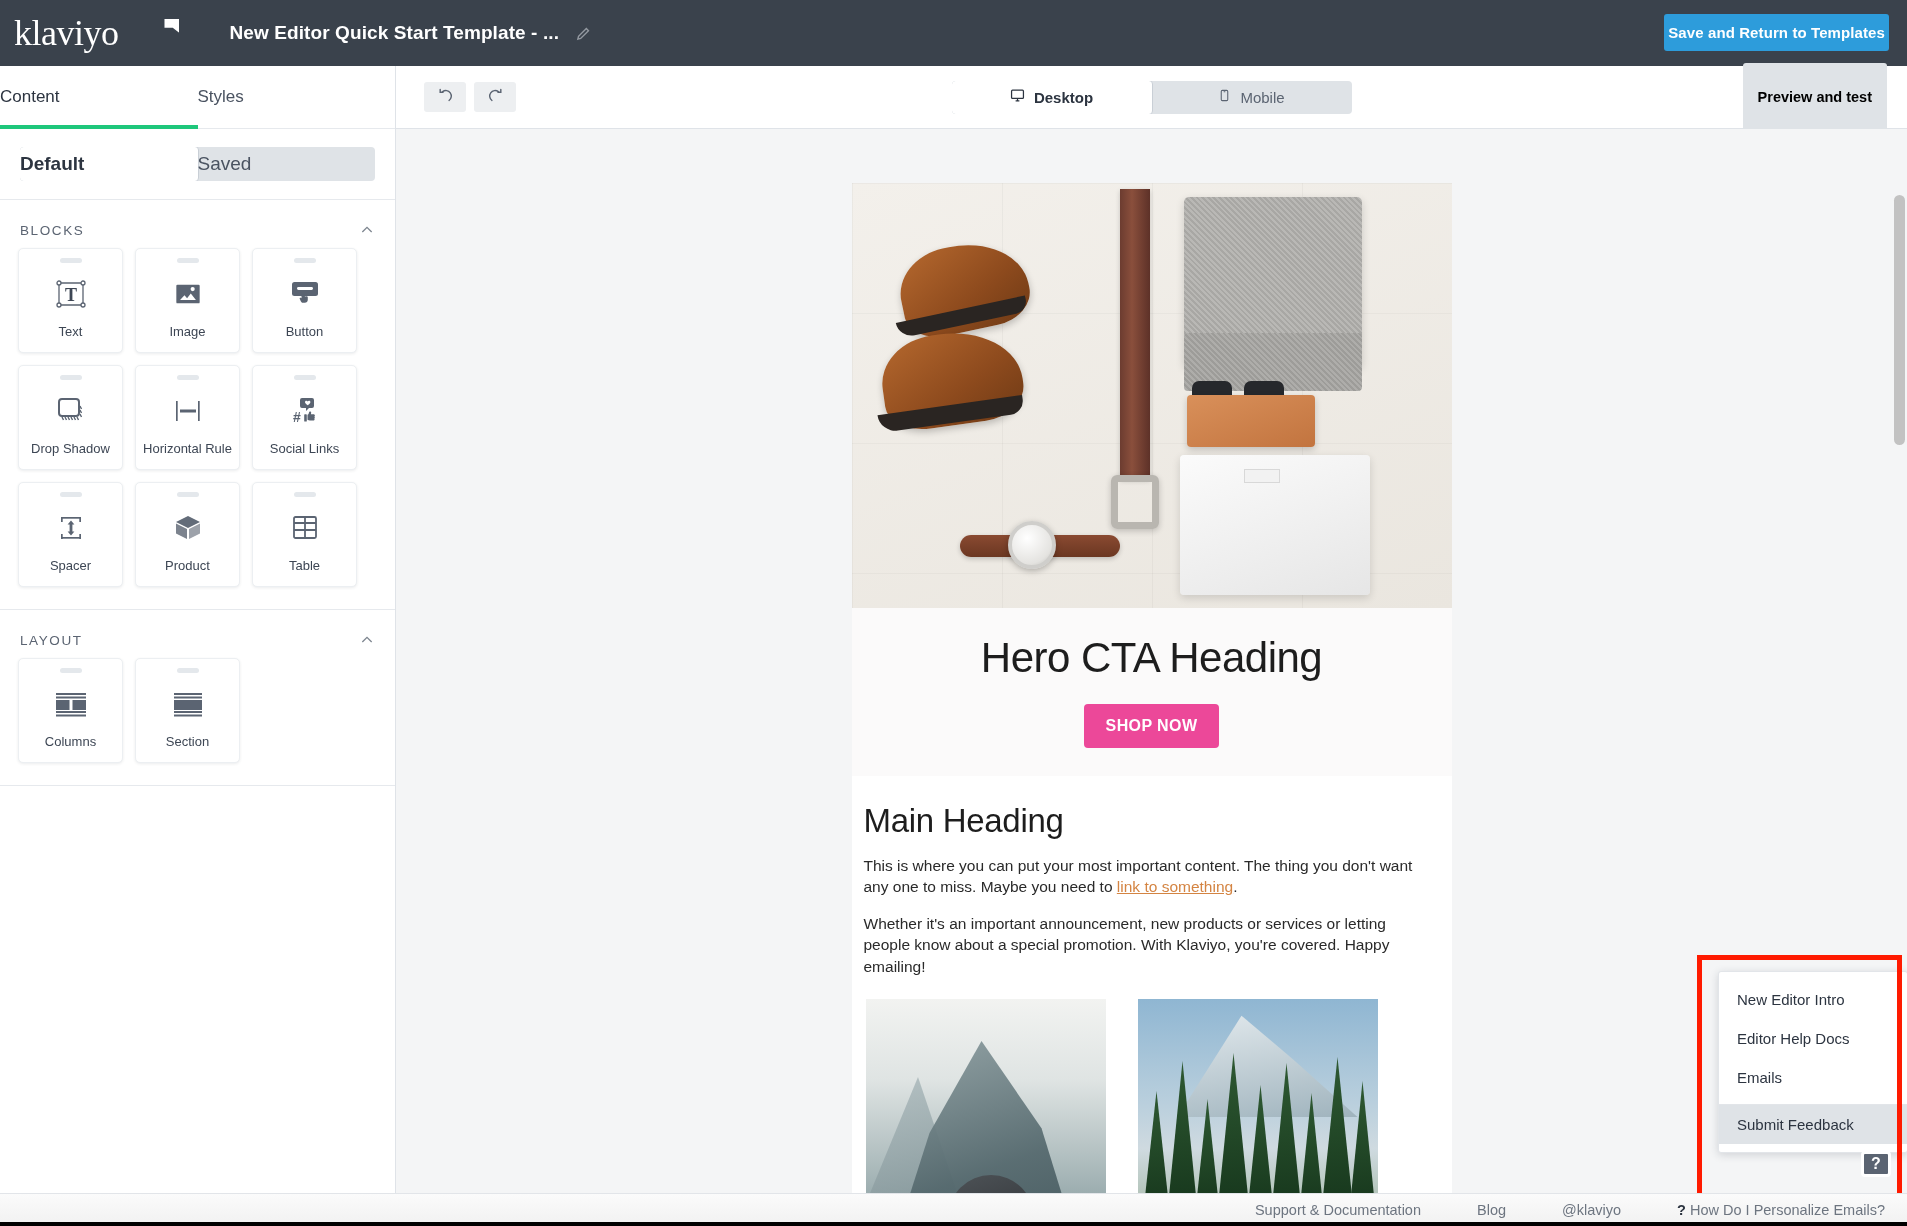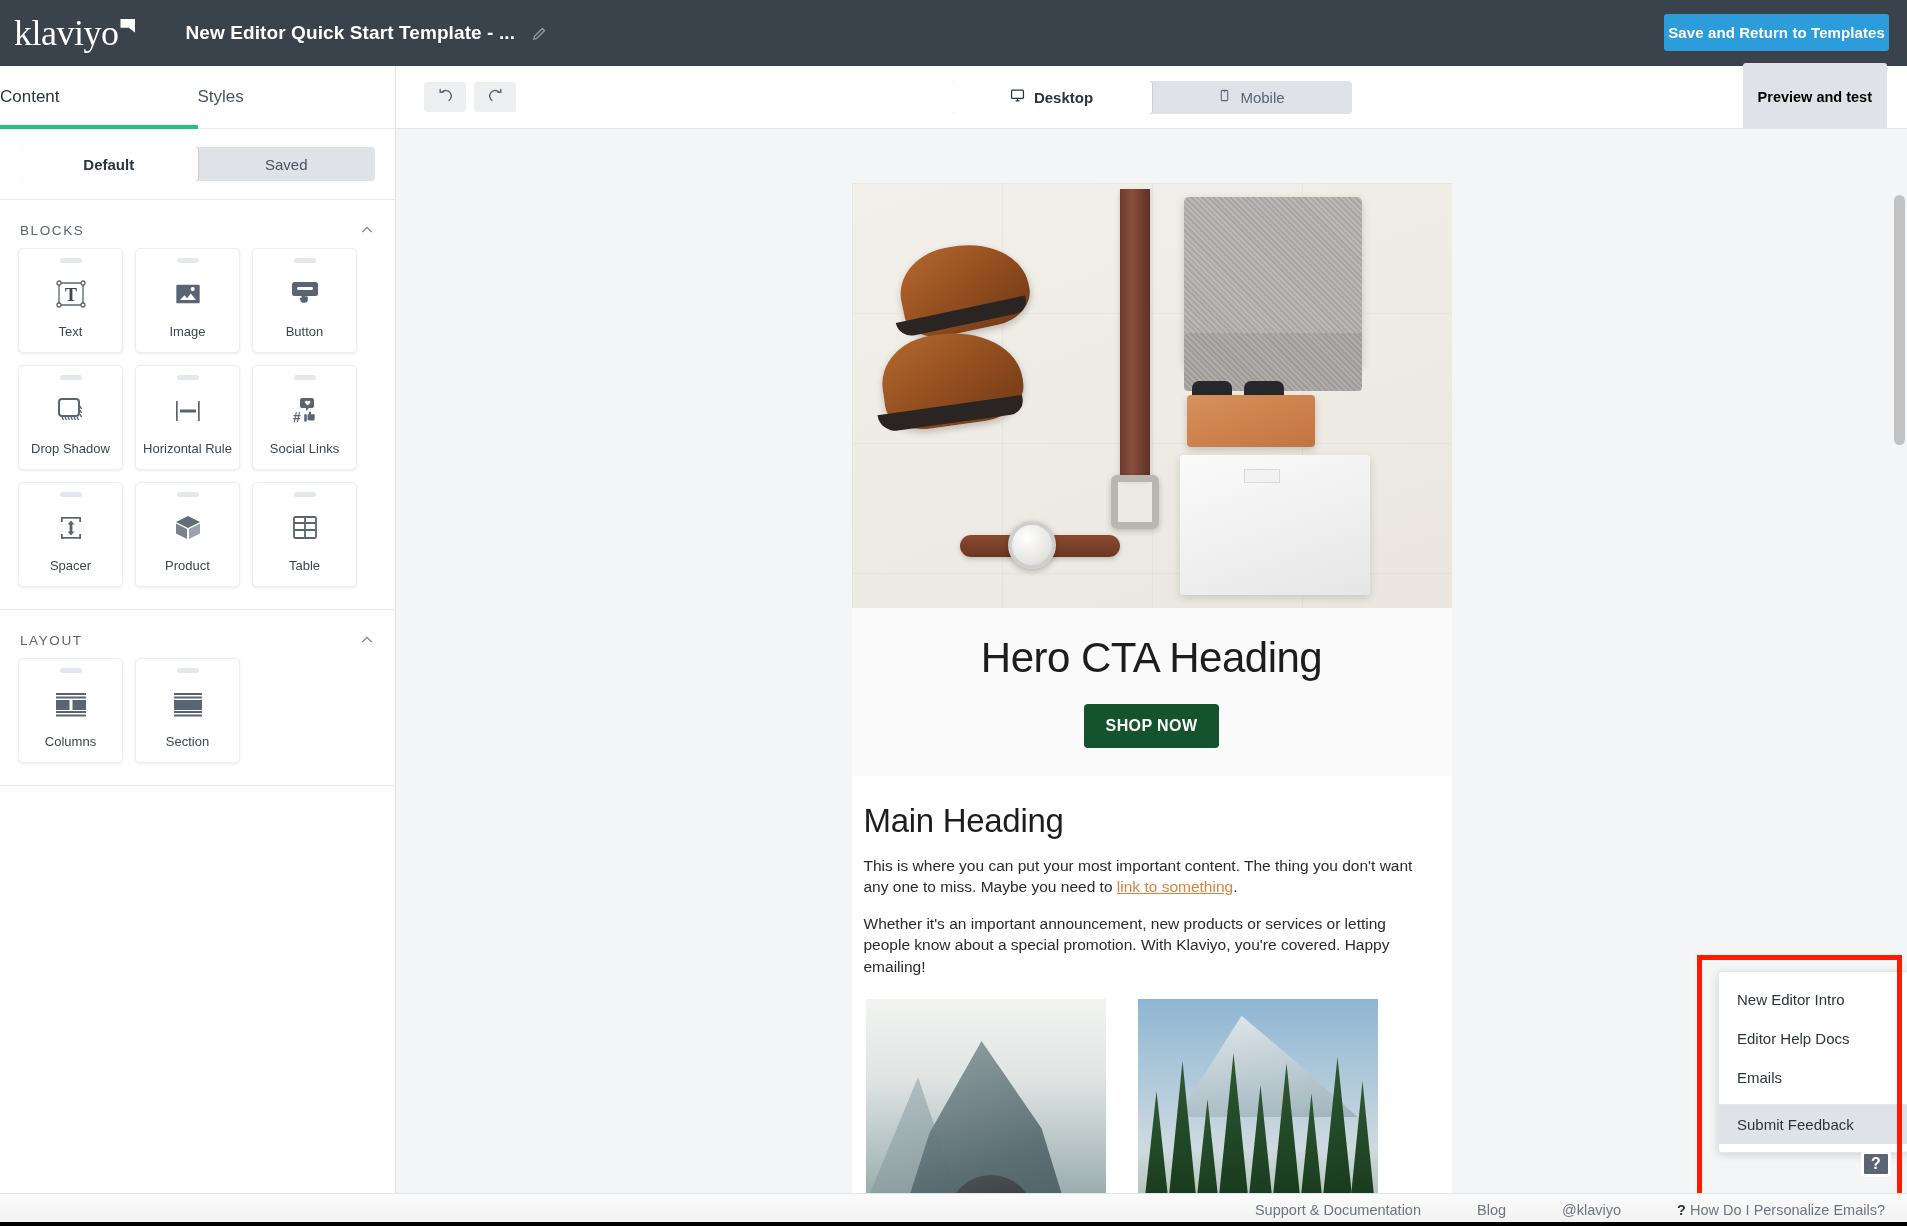--- a/index.html
+++ b/index.html
@@ -8,21 +8,21 @@
     overflow: hidden;
     font-family: "Liberation Sans", sans-serif;
     background: #ffffff;
   }
 
   
   .topbar {
     position: absolute; top: 0; left: 0; width: 1907px; height: 66px;
     background: #3a424c; display: flex; align-items: center;
   }
-  .logo-wrap { margin-left: 14px; display: flex; align-items: flex-start; }
+  .logo-wrap { margin-left: 14px; display: flex; align-items: flex-start; gap: 44px; }
   .logo-text {
     color: #ffffff; font-family: "Liberation Serif", serif;
     font-size: 36px; letter-spacing: -0.5px; line-height: 1; font-weight: 400;
   }
   .logo-flag {
     width: 15px; height: 14px; background: #ffffff; margin-left: 2px; margin-top: 4px;
     clip-path: polygon(0 0, 100% 0, 100% 100%, 55% 62%, 0 62%);
   }
   .tpl-title {
     margin-left: 50px; color: #ffffff; font-size: 19px; font-weight: bold;
@@ -49,22 +49,22 @@
   }
   .side-tab.active { color: #2c3440; }
   .side-tab.active::after {
     content:""; position: absolute; left: 0; right: 0; bottom: -1px; height: 4px; background: #1ec77b;
   }
   .seg-wrap { padding: 18px 20px; border-bottom: 1px solid #e6e9ed; }
   .segmented {
     display: flex; background: #dfe3e7; border-radius: 4px; height: 34px; overflow: hidden;
   }
   .seg-btn {
-    flex: 1; display:flex; align-items:center; justify-content:center;
-    font-size: 15px; color: #4a5361; cursor: pointer; border-radius: 4px;
+    flex: 1; display:flex; align-items:center; justify-content:flex-start;
+    font-size: 19px; color: #4a5361; cursor: pointer; border-radius: 4px;
   }
   .seg-btn.active {
     background: #ffffff; color: #2c3440; font-weight: bold;
     border: 1px solid #c9cfd6; margin: -1px;
   }
 
   .sec-head {
     display:flex; align-items:center; justify-content: space-between;
     padding: 22px 20px 10px 20px;
   }
@@ -194,21 +194,21 @@
     border: 4px solid #cfcecb; box-shadow: 0 2px 6px rgba(0,0,0,.26);
   }
 
   .hero-cta {
     padding: 26px 0 28px 0; text-align: center; background: #fbfafa;
   }
   .hero-heading {
     font-size: 42px; color: #1d1d1d; font-weight: 400; letter-spacing: -.5px;
   }
   .shop-now {
-    margin-top: 22px; display: inline-block; background: #14532d; color: #fff;
+    margin-top: 22px; display: inline-block; background: #ec4899; color: #fff;
     font-size: 16px; font-weight: bold; letter-spacing: .4px;
     padding: 13px 22px; border: none; border-radius: 4px; cursor: pointer;
     font-family: "Liberation Sans", sans-serif;
   }
   .email-body { padding: 26px 12px 0 12px; background: #fff; }
   .main-heading { font-size: 33px; color: #1d1d1d; font-weight: 400; letter-spacing: -.3px; }
   .para { font-size: 15.5px; line-height: 1.38; color: #2a2a2a; margin-top: 15px; max-width: 572px; }
   .body-link { color: #d48442; text-decoration: underline; }
   .img-row { display: flex; gap: 32px; padding: 22px 0 0 2px; }
   .photo-1 { width: 240px; height: 270px; overflow: hidden; position: relative; background:#9fb1b5;}

